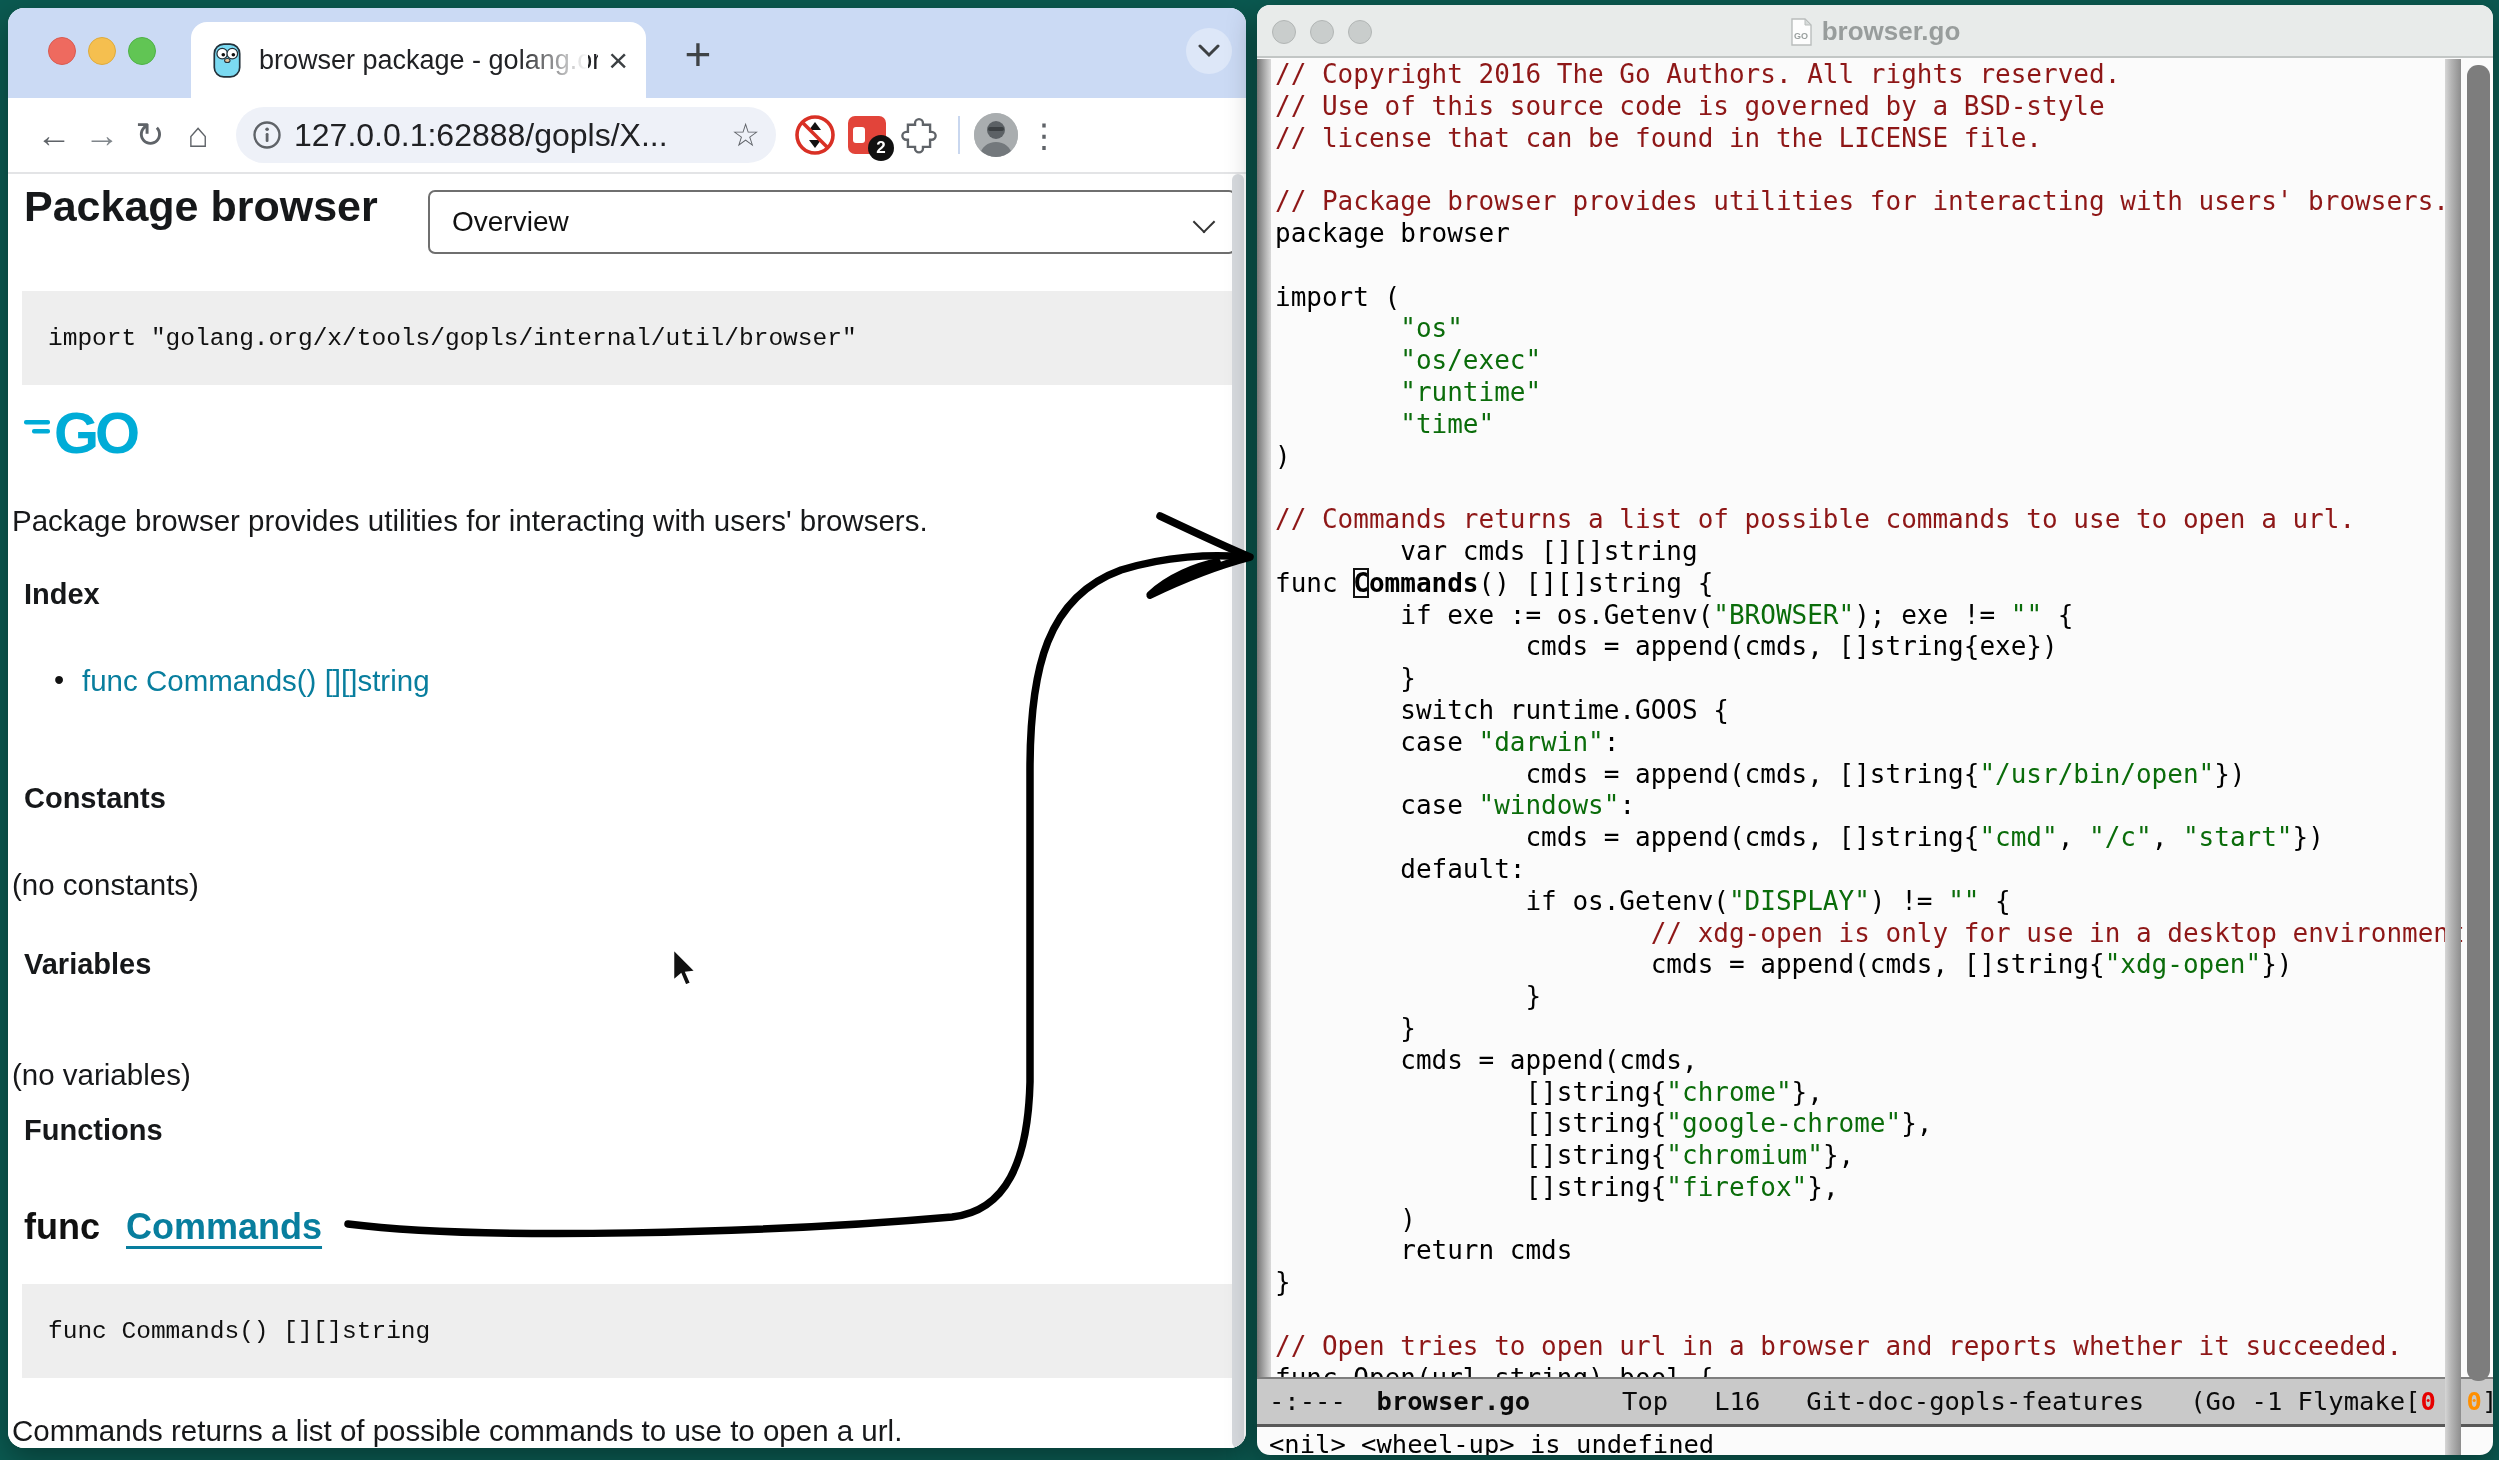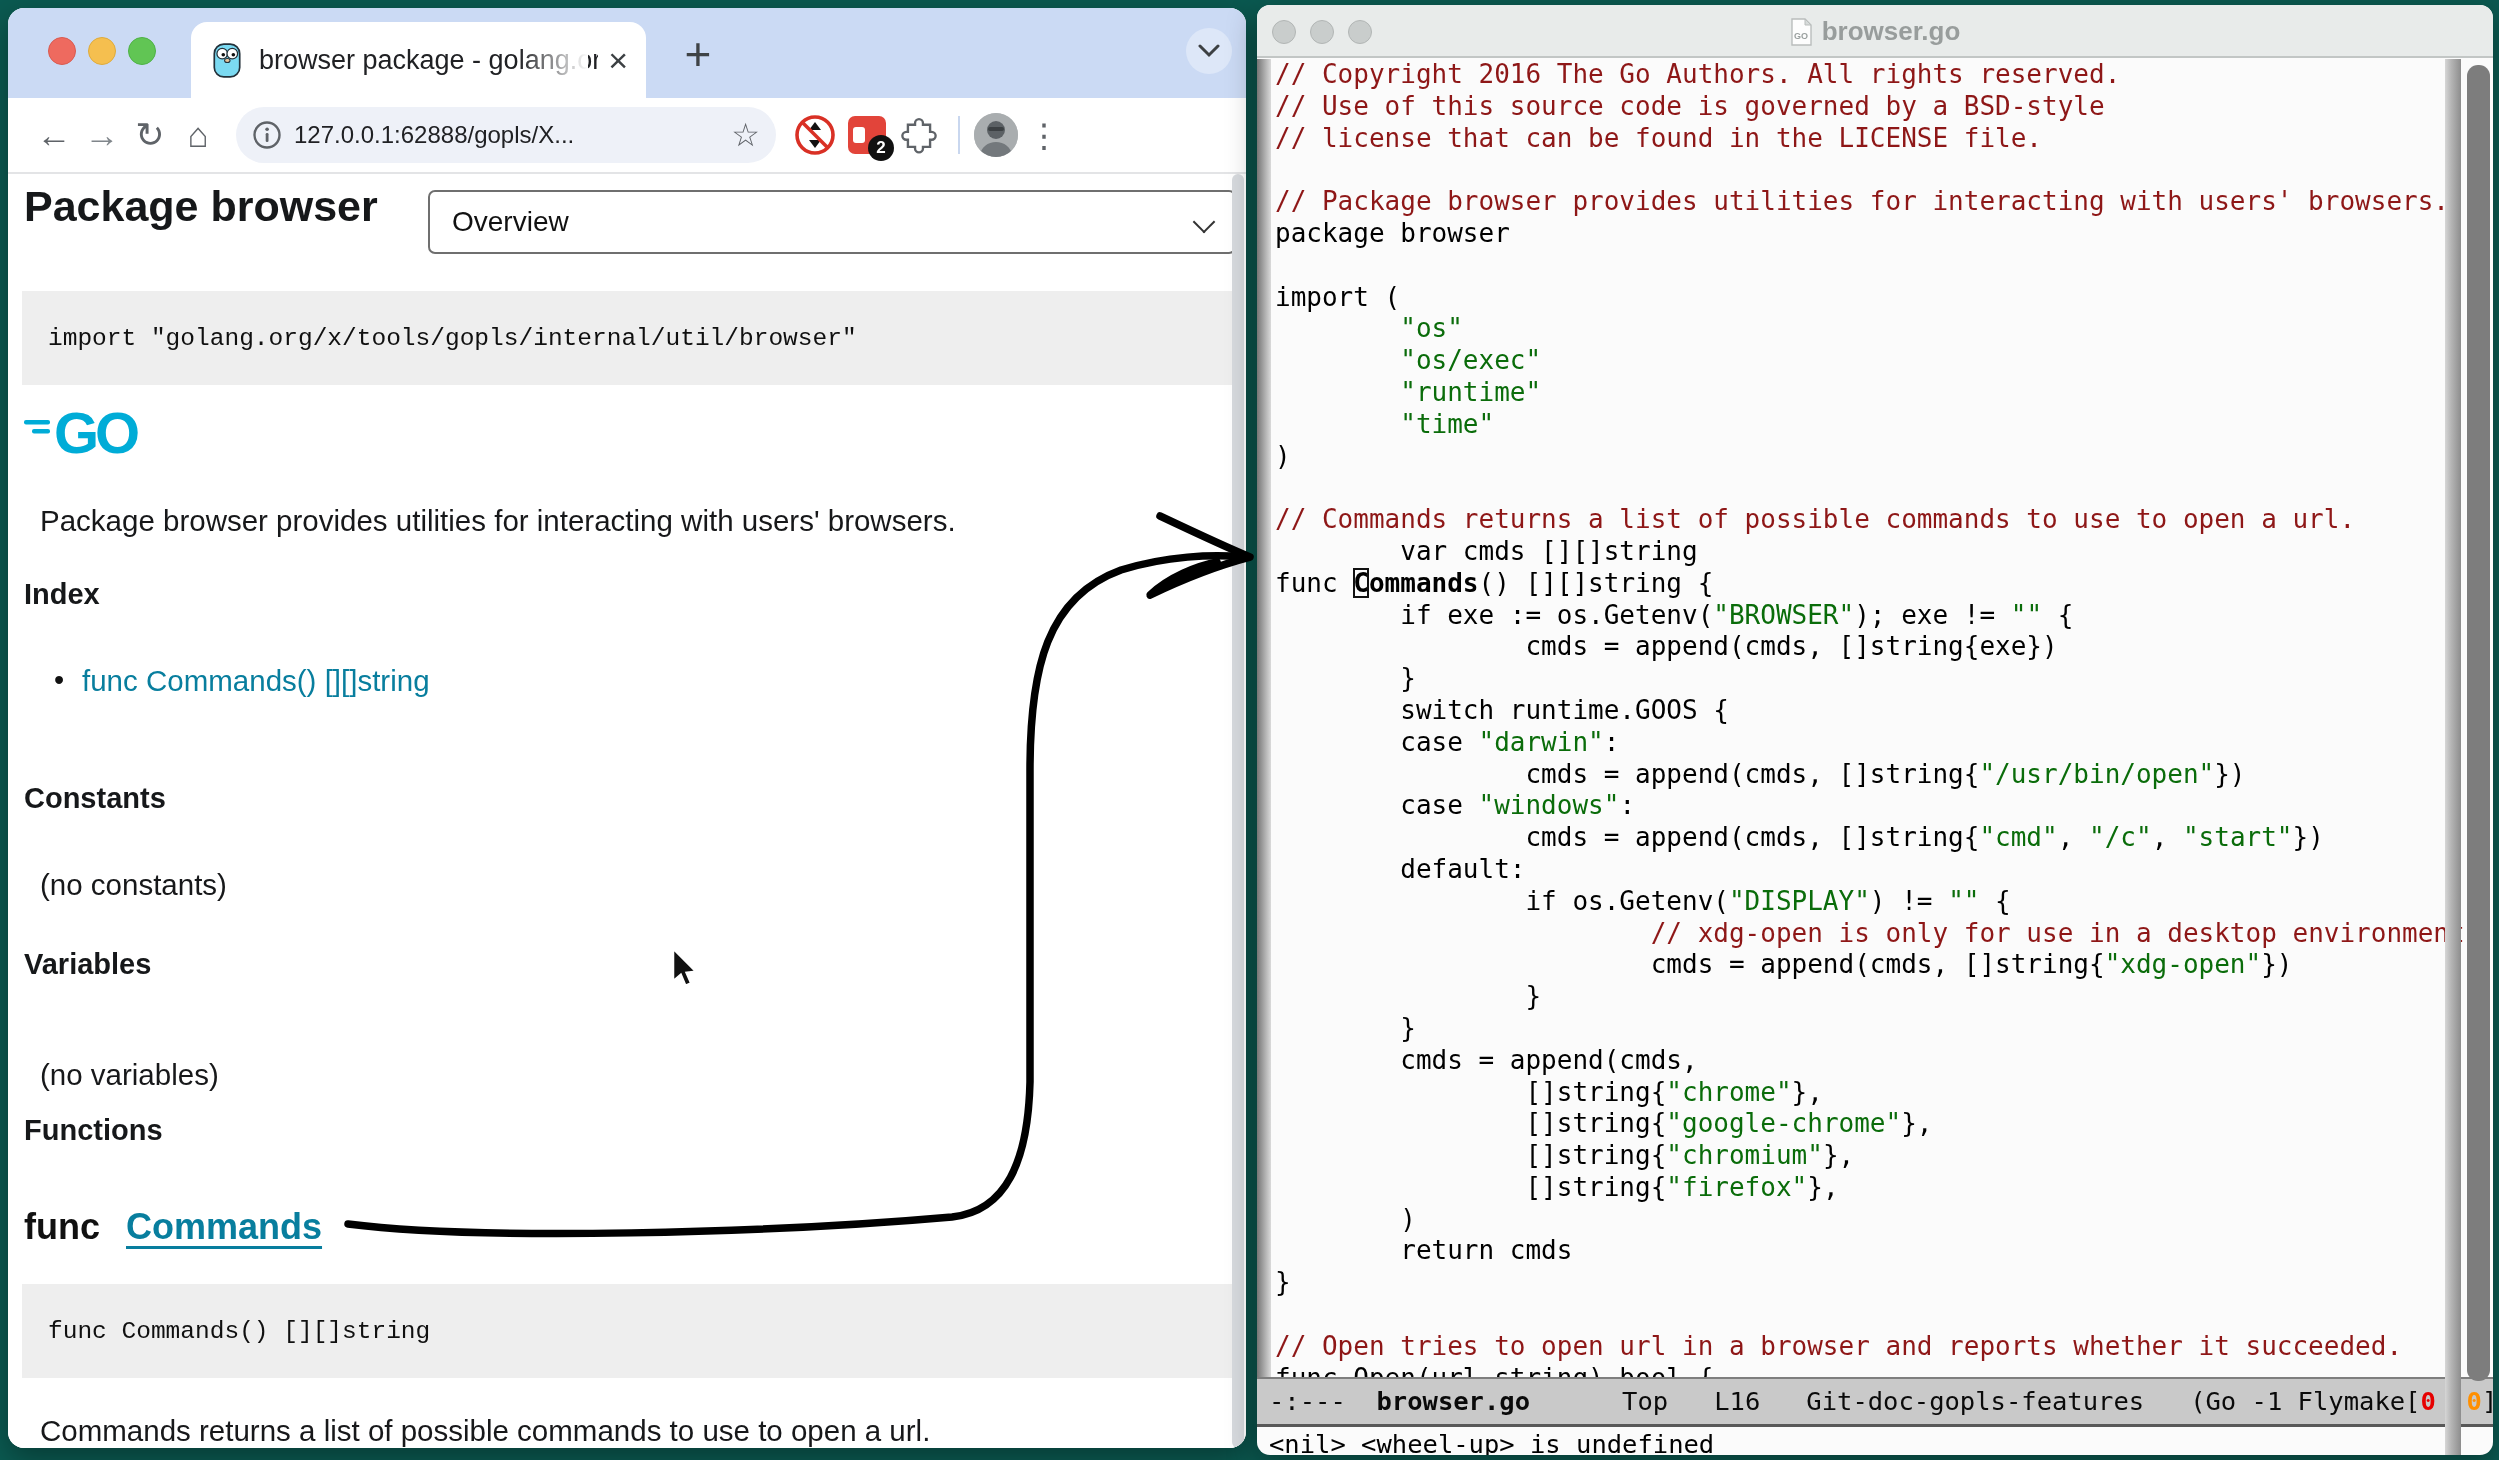--- a/index.html
+++ b/index.html
@@ -22,21 +22,21 @@
   .newtab{position:absolute;left:662px;top:18px;width:56px;height:56px;font-size:46px;color:#3f4346;
           display:flex;align-items:center;justify-content:center;}
   .tabsearch{position:absolute;left:1178px;top:20px;width:46px;height:46px;border-radius:50%;background:#dde7f8;
              display:flex;align-items:center;justify-content:center;}
   .toolbar{position:absolute;left:0;top:90px;width:100%;height:76px;background:#fff;border-bottom:2px solid #e3e4e6;
            display:flex;align-items:center;padding-left:22px;box-sizing:border-box;}
   .tbtn{width:48px;text-align:center;font-size:35px;color:#5f6368;flex:none;}
   .tbtn.dim{color:#80868b;}
   .omnibox{flex:none;width:540px;height:56px;border-radius:28px;background:#eef1f8;display:flex;align-items:center;
            padding:0 16px;box-sizing:border-box;margin:0 14px;gap:12px;}
-  .url{font-size:24px;color:#202124;flex:1;white-space:nowrap;overflow:hidden;}
+  .url{font-size:32px;color:#202124;flex:1;white-space:nowrap;overflow:hidden;}
   .star{font-size:32px;color:#5f6368;}
   .exticon{width:50px;display:flex;align-items:center;justify-content:center;flex:none;position:relative;}
   .redext{width:38px;height:38px;background:#e2443a;border-radius:7px;position:relative;flex:none;margin:0 8px;}
   .redext .dot{position:absolute;left:5px;top:11px;width:12px;height:16px;background:#fff;border-radius:3px;}
   .redext .badge{position:absolute;right:-8px;bottom:-7px;width:26px;height:26px;border-radius:50%;background:#111;
                  color:#fff;font-size:17px;font-weight:bold;font-style:normal;display:flex;align-items:center;justify-content:center;}
   .tsep{width:2px;height:38px;background:#c9d7ef;margin:0 14px;flex:none;}
   .avatar{width:44px;height:44px;border-radius:50%;overflow:hidden;flex:none;background:#b9bdbf;}
   .kebab{font-size:33px;color:#5f6368;width:52px;text-align:center;flex:none;}
   
@@ -44,21 +44,21 @@
   .page h1{position:absolute;left:16px;top:8px;margin:0;font-size:43px;font-weight:bold;color:#16181a;}
   .select{position:absolute;left:420px;top:16px;width:808px;height:64px;border:2px solid #6f6f6f;border-radius:7px;
           background:#fff;box-sizing:border-box;display:flex;align-items:center;padding:0 22px;font-size:28px;color:#111;}
   .select .chev{position:absolute;right:22px;top:22px;width:14px;height:14px;border-left:2.5px solid #333;
                 border-bottom:2.5px solid #333;transform:rotate(-45deg);}
   .codebar{position:absolute;left:14px;width:1210px;height:94px;background:#eeeeee;display:flex;align-items:center;
            font-family:"Liberation Mono",monospace;font-size:24.5px;color:#101010;padding-left:26px;box-sizing:border-box;}
   .codebar.import{top:117px;}
   .codebar.sig{top:1110px;}
   .golog{position:absolute;left:14px;top:222px;}
-  .desc{position:absolute;left:32px;margin:0;font-size:29.5px;color:#17181a;}
+  .desc{position:absolute;left:4px;margin:0;font-size:29.5px;color:#17181a;}
   .p-desc1{top:330px;}
   .p-desc2{top:1240px;}
   .page h2{position:absolute;left:16px;margin:0;font-size:29px;font-weight:bold;color:#16181a;}
   .h-index{top:404px;} .h-const{top:608px;} .h-vars{top:774px;} .h-funcs{top:940px;}
   .empty1{top:694px;} .empty2{top:860px;margin-top:24px;}
   .idxlist{position:absolute;left:42px;top:486px;margin:0;padding:0;list-style:none;}
   .idxlist li{position:relative;padding-left:32px;font-size:29.5px;line-height:41px;}
   .idxlist li::before{content:"•";position:absolute;left:4px;color:#111;font-size:29px;}
   .idxlist a, .funcline a{color:var(--link,#087e9e);text-decoration:none;cursor:pointer;}
   .funcline{position:absolute;left:16px;top:1032px;font-size:36px;font-weight:bold;color:#111;}

